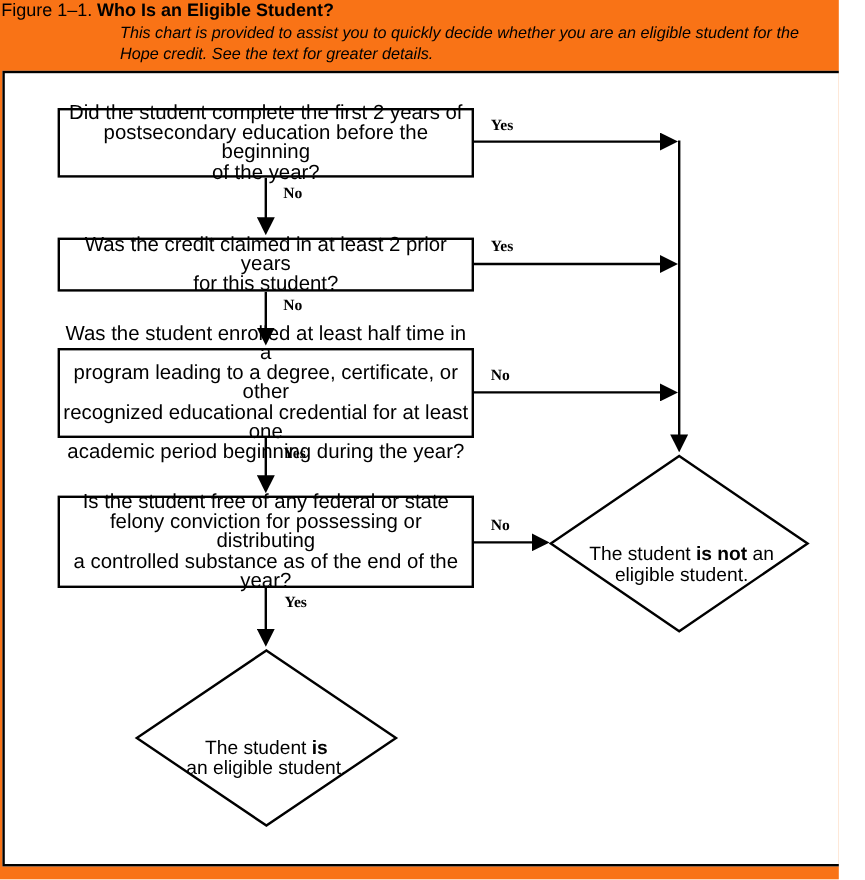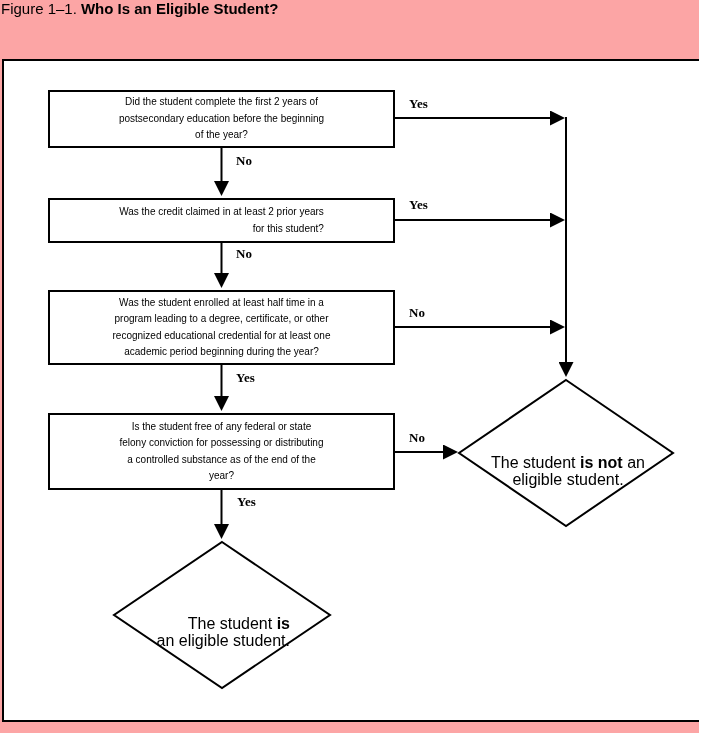--- a/index.html
+++ b/index.html
@@ -4,21 +4,21 @@
 <style>
   html, body {
     margin: 0;
     padding: 0;
     background: #ffffff;
   }
   .page {
     position: relative;
     width: 699px;
     height: 733px;
-    background: #fca5a5;
+    background: #f97316;
     color: #000000;
     font-family: "Liberation Sans", "DejaVu Sans", sans-serif;
     overflow: hidden;
   }
   .fig-header {
     position: absolute;
     left: 1px;
     top: 0px;
     font-size: 15px;
     line-height: 18px;
@@ -53,27 +53,27 @@
     pointer-events: none;
   }
   .qbox {
     position: absolute;
     border: 2px solid #000000;
     background: #ffffff;
     display: flex;
     align-items: center;
     justify-content: center;
     text-align: center;
-    font-size: 10px;
+    font-size: 17px;
     line-height: 16.5px;
     white-space: pre-line;
     box-sizing: border-box;
   }
   .qbox-1 { left: 48px; top: 90px;  width: 347px; height: 58px; }
-  .qbox-2 { left: 48px; top: 198px; width: 347px; height: 45px; text-align: right; }
+  .qbox-2 { left: 48px; top: 198px; width: 347px; height: 45px; }
   .qbox-3 { left: 48px; top: 290px; width: 347px; height: 75px; }
   .qbox-4 { left: 48px; top: 413px; width: 347px; height: 77px; }
   .branch-label {
     position: absolute;
     font-size: 13px;
     font-weight: bold;
     white-space: nowrap;
     font-family: Liberation Serif, serif;
   }
   .lbl-yes-1 { left: 409px; top: 96px;  }
@@ -86,31 +86,33 @@
   .lbl-yes-4 { left: 237px; top: 494px; }
   .diamond-text {
     position: absolute;
     text-align: center;
     font-size: 16px;
     line-height: 17px;
     white-space: pre-line;
   }
   .diamond-text b { font-weight: bold; }
   .dt-not-eligible { left: 484px; top: 437px; width: 168px; }
-  .dt-eligible     { left: 122px; top: 598px; width: 168px; text-align: right; }
+  .dt-eligible     { left: 138px; top: 598px; width: 168px; }
 </style>
 </head>
 <body>
 
 <div class="page">
 
   <div class="fig-header">
     <span class="fig-label">Figure 1–1.</span><span class="fig-title">Who Is an Eligible Student?</span>
   </div>
 
+  <div class="fig-subtitle">This chart is provided to assist you to quickly decide whether you are an eligible student for the
+Hope credit. See the text for greater details.</div>
 
   <div class="chart-frame"></div>
 
   <svg class="connectors" width="721" height="733" viewBox="0 0 721 733" xmlns="http://www.w3.org/2000/svg">
     <defs>
       <marker id="arrowhead" viewBox="0 0 10 10" refX="8" refY="5" markerWidth="7.5" markerHeight="7.5" orient="auto">
         <path d="M0,0 L10,5 L0,10 Z" fill="#000000"></path>
       </marker>
     </defs>
 

